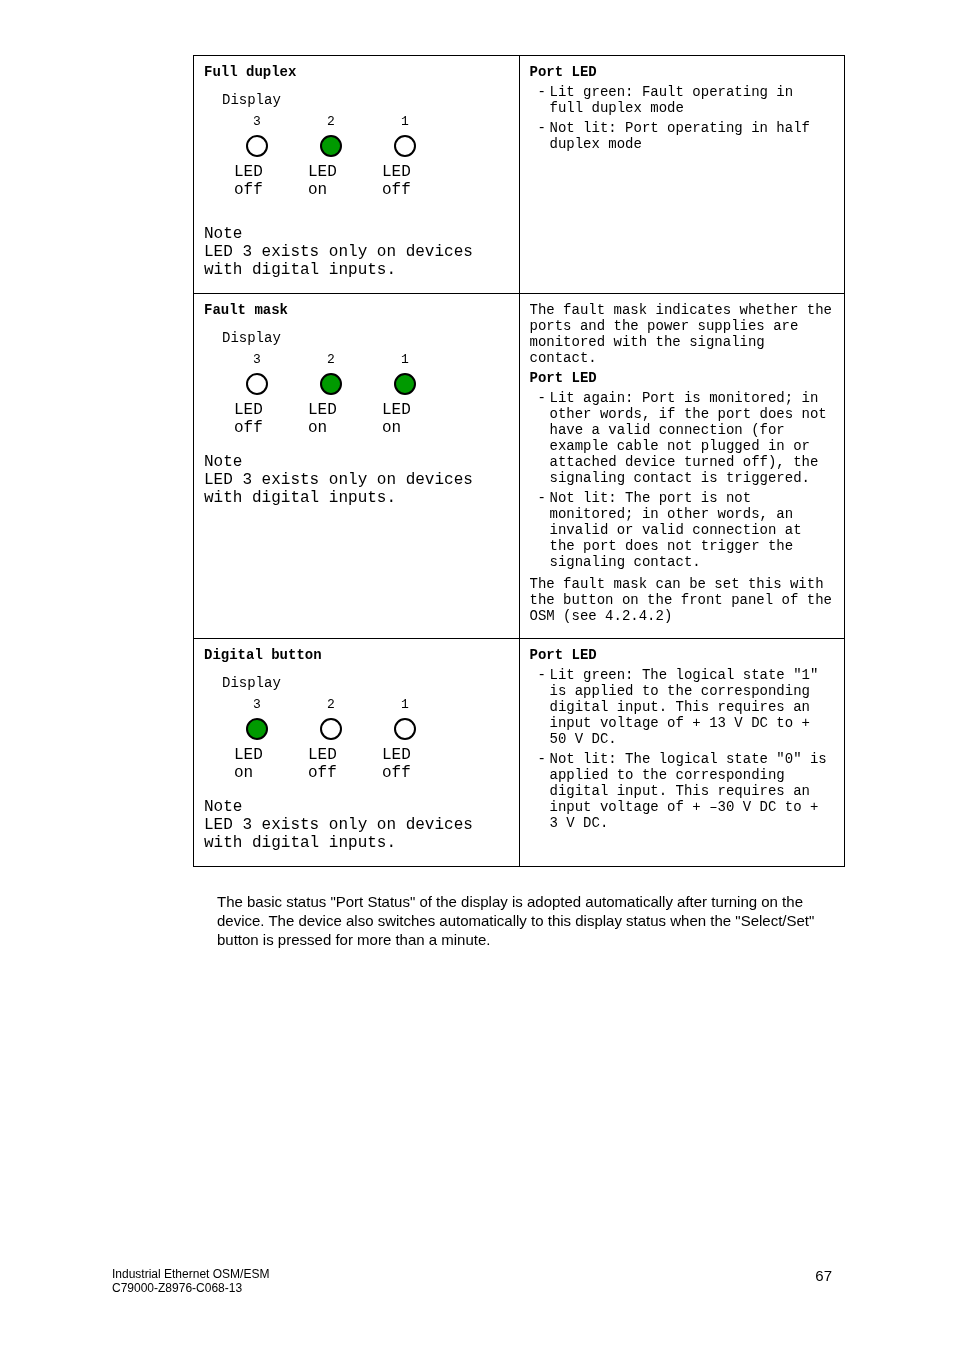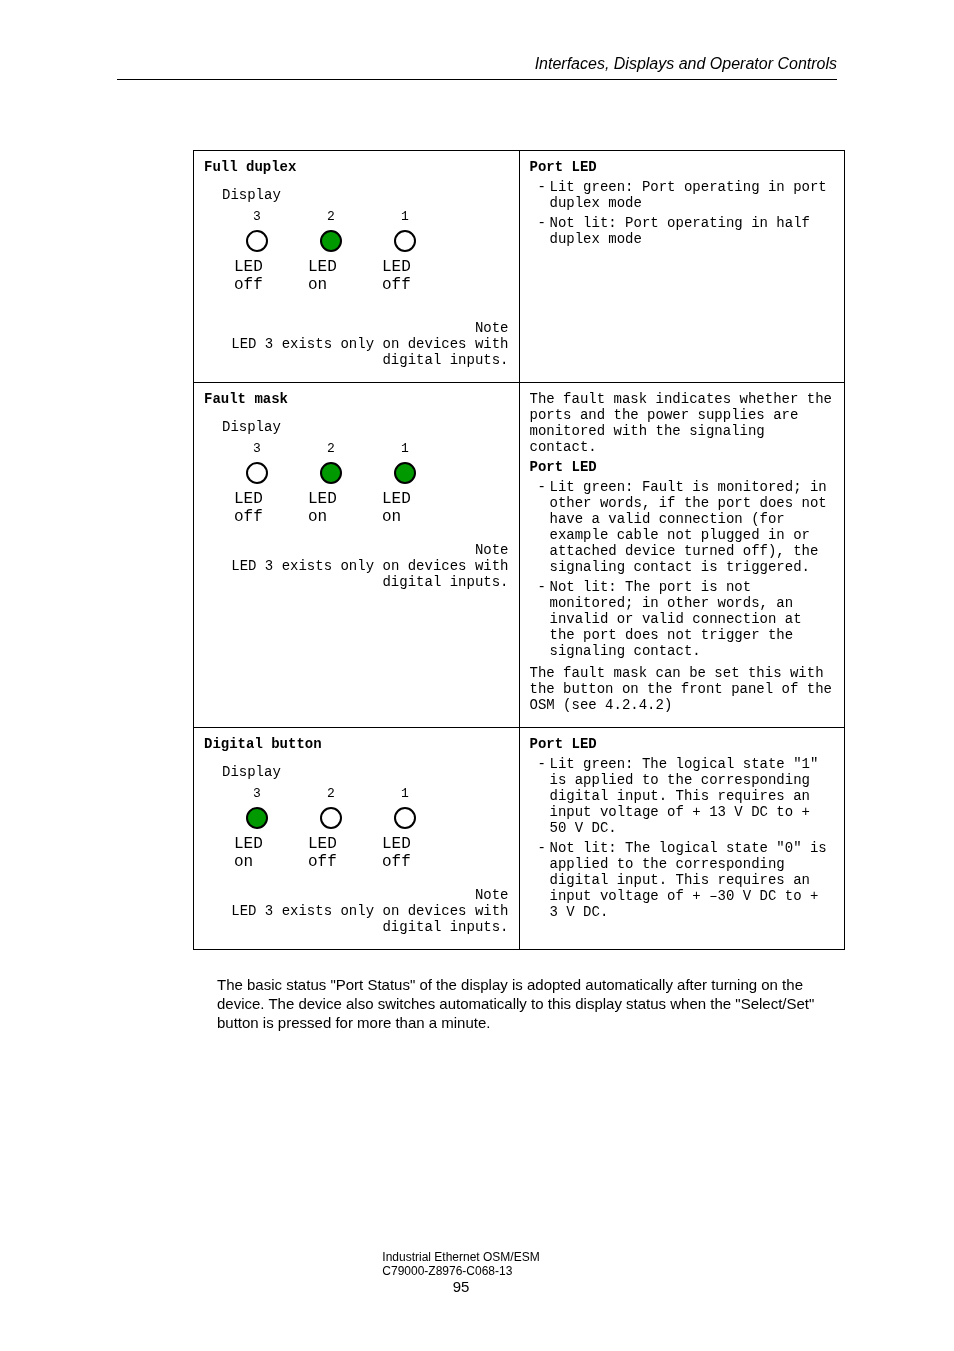--- a/index.html
+++ b/index.html
@@ -59,21 +59,21 @@
   .led-col .lbl { margin-top: 6px; font-size: 16px; }
   .led-on, .led-off {
     width: 18px;
     height: 18px;
     border-radius: 50%;
     border: 2px solid #000;
     display: inline-block;
   }
   .led-on { background: #009a00; }
   .led-off { background: #fff; }
-  .note { font-size: 14px; margin-top: 26px; text-align: right; }
+  .note { font-size: 16px; margin-top: 26px; }
   .bold { font-weight: bold; }
   ul.dash {
     list-style: none;
     padding-left: 8px;
     margin: 4px 0;
   }
   ul.dash > li {
     position: relative;
     padding-left: 12px;
     margin-bottom: 4px;
@@ -85,36 +85,34 @@
   }
   .body-para {
     margin-left: 100px;
     width: 620px;
     font-size: 15px;
     line-height: 1.25;
     margin-top: 26px;
   }
   .footer {
     position: absolute;
-    left: 101px;
+    left: 112px;
     bottom: 56px;
     width: 720px;
     font-size: 12px;
     display: flex;
     justify-content: space-between;
-    align-items: center;
-    flex-direction: column;
+    align-items: flex-start;
   }
   .footer .pn { font-size: 15px; }
 </style>
 </head>
 <body>
 
 <div class="page">
-  <div class="header-line">Interfaces, Displays and Operator Controls</div>
 
   <table class="main">
 
     <tbody>
         <tr>
       <td class="left">
         <div class="bold">Full duplex</div>
         <div class="indent" style="margin-top:12px;">Display</div>
         <div class="led-row">
           <div class="led-col">
@@ -134,21 +132,21 @@
           </div>
         </div>
         <div class="note">
           <div>Note</div>
           <div>LED 3 exists only on devices with digital inputs.</div>
         </div>
       </td>
       <td class="right">
         <div class="bold">Port LED</div>
         <ul class="dash">
-          <li>Lit green: Port operating in port duplex mode</li>
+          <li>Lit green: Fault operating in full duplex mode</li>
           <li>Not lit: Port operating in half duplex mode</li>
         </ul>
       </td>
     </tr>
 
     <tr>
       <td class="left">
         <div class="bold">Fault mask</div>
         <div class="indent" style="margin-top:12px;">Display</div>
         <div class="led-row">
@@ -170,21 +168,21 @@
         </div>
         <div class="note" style="margin-top:16px;">
           <div>Note</div>
           <div>LED 3 exists only on devices with digital inputs.</div>
         </div>
       </td>
       <td class="right">
         <div>The fault mask indicates whether the ports and the power supplies are monitored with the signaling contact.</div>
         <div class="bold" style="margin-top:4px;">Port LED</div>
         <ul class="dash">
-          <li>Lit green: Fault is monitored; in other words, if the port does not have a valid connection (for example cable not plugged in or attached device turned off), the signaling contact is triggered.</li>
+          <li>Lit again: Port is monitored; in other words, if the port does not have a valid connection (for example cable not plugged in or attached device turned off), the signaling contact is triggered.</li>
           <li>Not lit: The port is not monitored; in other words, an invalid or valid connection at the port does not trigger the signaling contact.</li>
         </ul>
         <div style="margin-top:6px;">The fault mask can be set this with the button on the front panel of the OSM (see 4.2.4.2)</div>
       </td>
     </tr>
 
     <tr>
       <td class="left">
         <div class="bold">Digital button</div>
         <div class="indent" style="margin-top:12px;">Display</div>
@@ -222,14 +220,14 @@
     </table>
 
   <div class="body-para">The basic status "Port Status" of the display is adopted automatically after turning on the device. The device also switches automatically to this display status when the "Select/Set" button is pressed for more than a minute.</div>
 </div>
 
 <div class="footer">
   <div>
     <div>Industrial Ethernet OSM/ESM</div>
     <div>C79000-Z8976-C068-13</div>
   </div>
-  <div class="pn">95</div>
+  <div class="pn">67</div>
 </div>
 
 </body></html>

